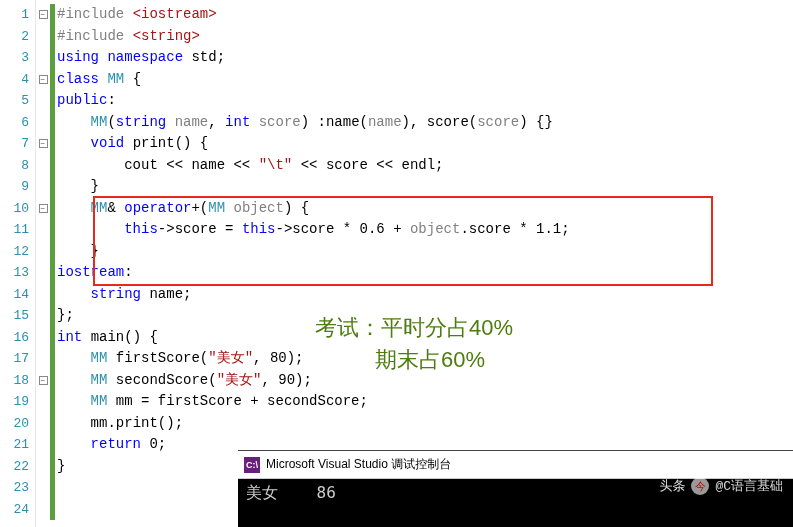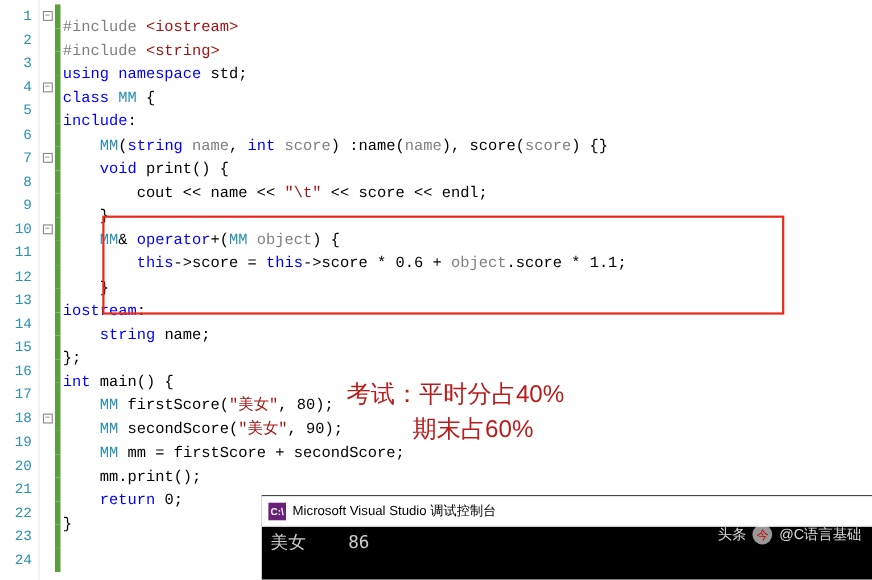--- a/index.html
+++ b/index.html
@@ -42,21 +42,21 @@
       background: #fff;
     }
     .change-col {
       width: 5px;
       padding-top: 4px;
     }
     .change-col div { height: 21.5px; }
     .change-green { background: #5d9e3f; }
     .code {
       flex: 1;
-      padding-top: 15px;
+      padding-top: 4px;
       padding-left: 2px;
       position: relative;
     }
     .line { height: 21.5px; line-height: 21.5px; white-space: pre; }
     .kw { color: #0000ff; }
     .type { color: #2b91af; }
     .str { color: #a31515; }
     .id { color: #000; }
     .param { color: #808080; }
     .pre { color: #808080; }
@@ -68,26 +68,25 @@
       top: 196px;
       width: 620px;
       height: 90px;
       border: 2px solid #e8291a;
       pointer-events: none;
     }
     .annotation {
       position: absolute;
       left: 260px;
       top: 312px;
-      color: #b91c1c;
+      color: #4d7c0f;
       font-family: "Microsoft YaHei", sans-serif;
       font-size: 22px;
       line-height: 32px;
       pointer-events: none;
-      margin-top: 30px;
     }
     .console-window {
       position: absolute;
       left: 238px;
       top: 450px;
       width: 555px;
       height: 77px;
       background: #000;
       border-top: 1px solid #444;
     }
@@ -114,21 +113,21 @@
       font-family: "NSimSun", Consolas, monospace;
       font-size: 16px;
       padding: 4px 8px;
       white-space: pre;
     }
     .watermark {
       position: absolute;
       right: 10px;
       bottom: 32px;
       color: rgba(255,255,255,0.85);
-      font-family: Liberation Sans, sans-serif;
+      font-family: Liberation Mono, monospace;
       font-size: 13px;
       display: flex;
       align-items: flex-start;
       gap: 6px;
       margin-top: 36px;
     }
     .wm-icon {
       width: 18px; height: 18px;
       background: rgba(255,255,255,0.6);
       border-radius: 50%;
@@ -227,21 +226,21 @@
       <div class="change-green"></div>
     <div class="change-green"></div>
       <div class="change-green"></div>
       <div class="change-green"></div>
   </div>
   <div class="code">
     <div class="line"><span class="pre">#include</span> <span class="ang">&lt;iostream&gt;</span></div>
     <div class="line"><span class="pre">#include</span> <span class="ang">&lt;string&gt;</span></div>
     <div class="line"><span class="kw">using</span> <span class="kw">namespace</span> <span class="id">std</span><span>;</span></div>
     <div class="line"><span class="kw">class</span> <span class="type">MM</span><span> {</span></div>
-    <div class="line"><span class="kw">include</span><span>:</span></div>
+    <div class="line"><span class="kw">public</span><span>:</span></div>
     <div class="line">    <span class="type">MM</span><span>(</span><span class="kw">string</span> <span class="param">name</span><span>,</span> <span class="kw">int</span> <span class="param">score</span><span>) :</span><span>name</span><span>(</span><span class="param">name</span><span>),</span> <span>score</span><span>(</span><span class="param">score</span><span>) {}</span></div>
     <div class="line">    <span class="kw">void</span> <span class="func">print</span><span>() {</span></div>
     <div class="line">        <span>cout</span><span> &lt;&lt; </span><span>name</span><span> &lt;&lt; </span><span class="str">"\t"</span><span> &lt;&lt; </span><span>score</span><span> &lt;&lt; </span><span>endl</span><span>;</span></div>
     <div class="line">    <span>}</span></div>
     <div class="line">    <span class="type">MM</span><span>&amp; </span><span class="kw">operator</span><span>+</span><span>(</span><span class="type">MM</span> <span class="param">object</span><span>) {</span></div>
     <div class="line">        <span class="kw">this</span><span>-&gt;</span><span>score</span><span> = </span><span class="kw">this</span><span>-&gt;</span><span>score</span><span> * </span><span>0.6</span><span> + </span><span class="param">object</span><span>.</span><span>score</span><span> * </span><span>1.1</span><span>;</span></div>
     <div class="line">    <span>}</span></div>
     <div class="line"><span class="kw">iostream</span><span>:</span></div>
     <div class="line">    <span class="kw">string</span> <span>name</span><span>;</span></div>
     <div class="line"><span>};</span></div>

